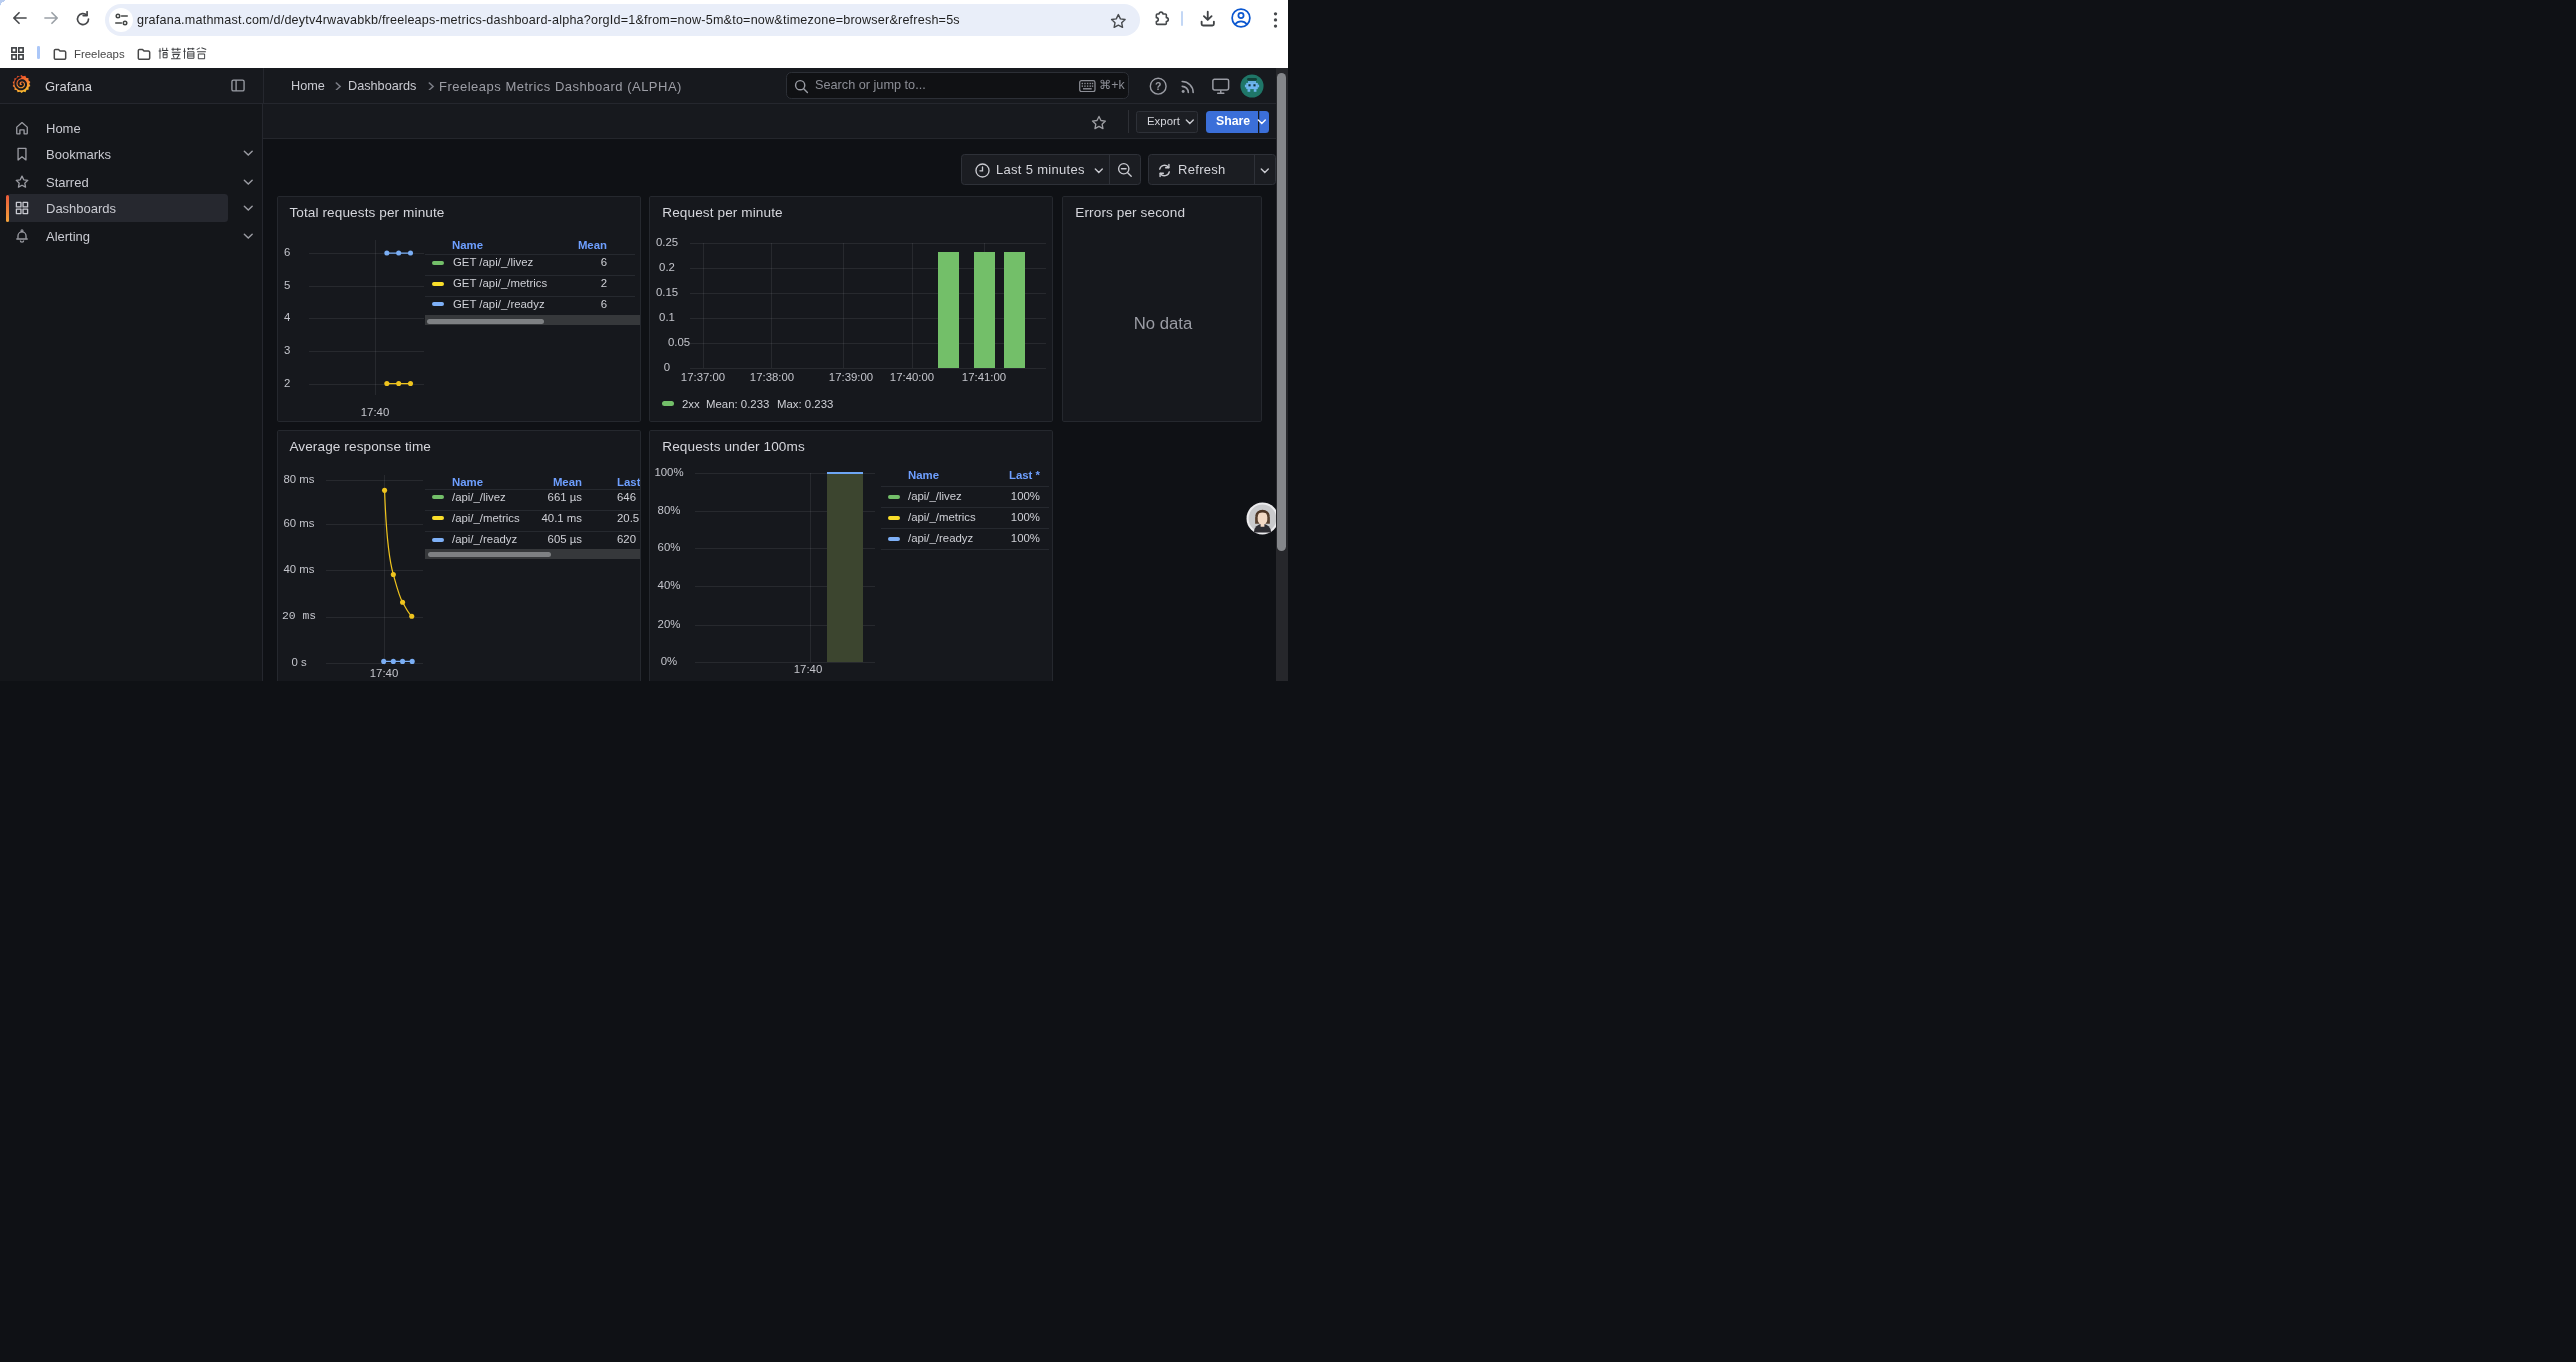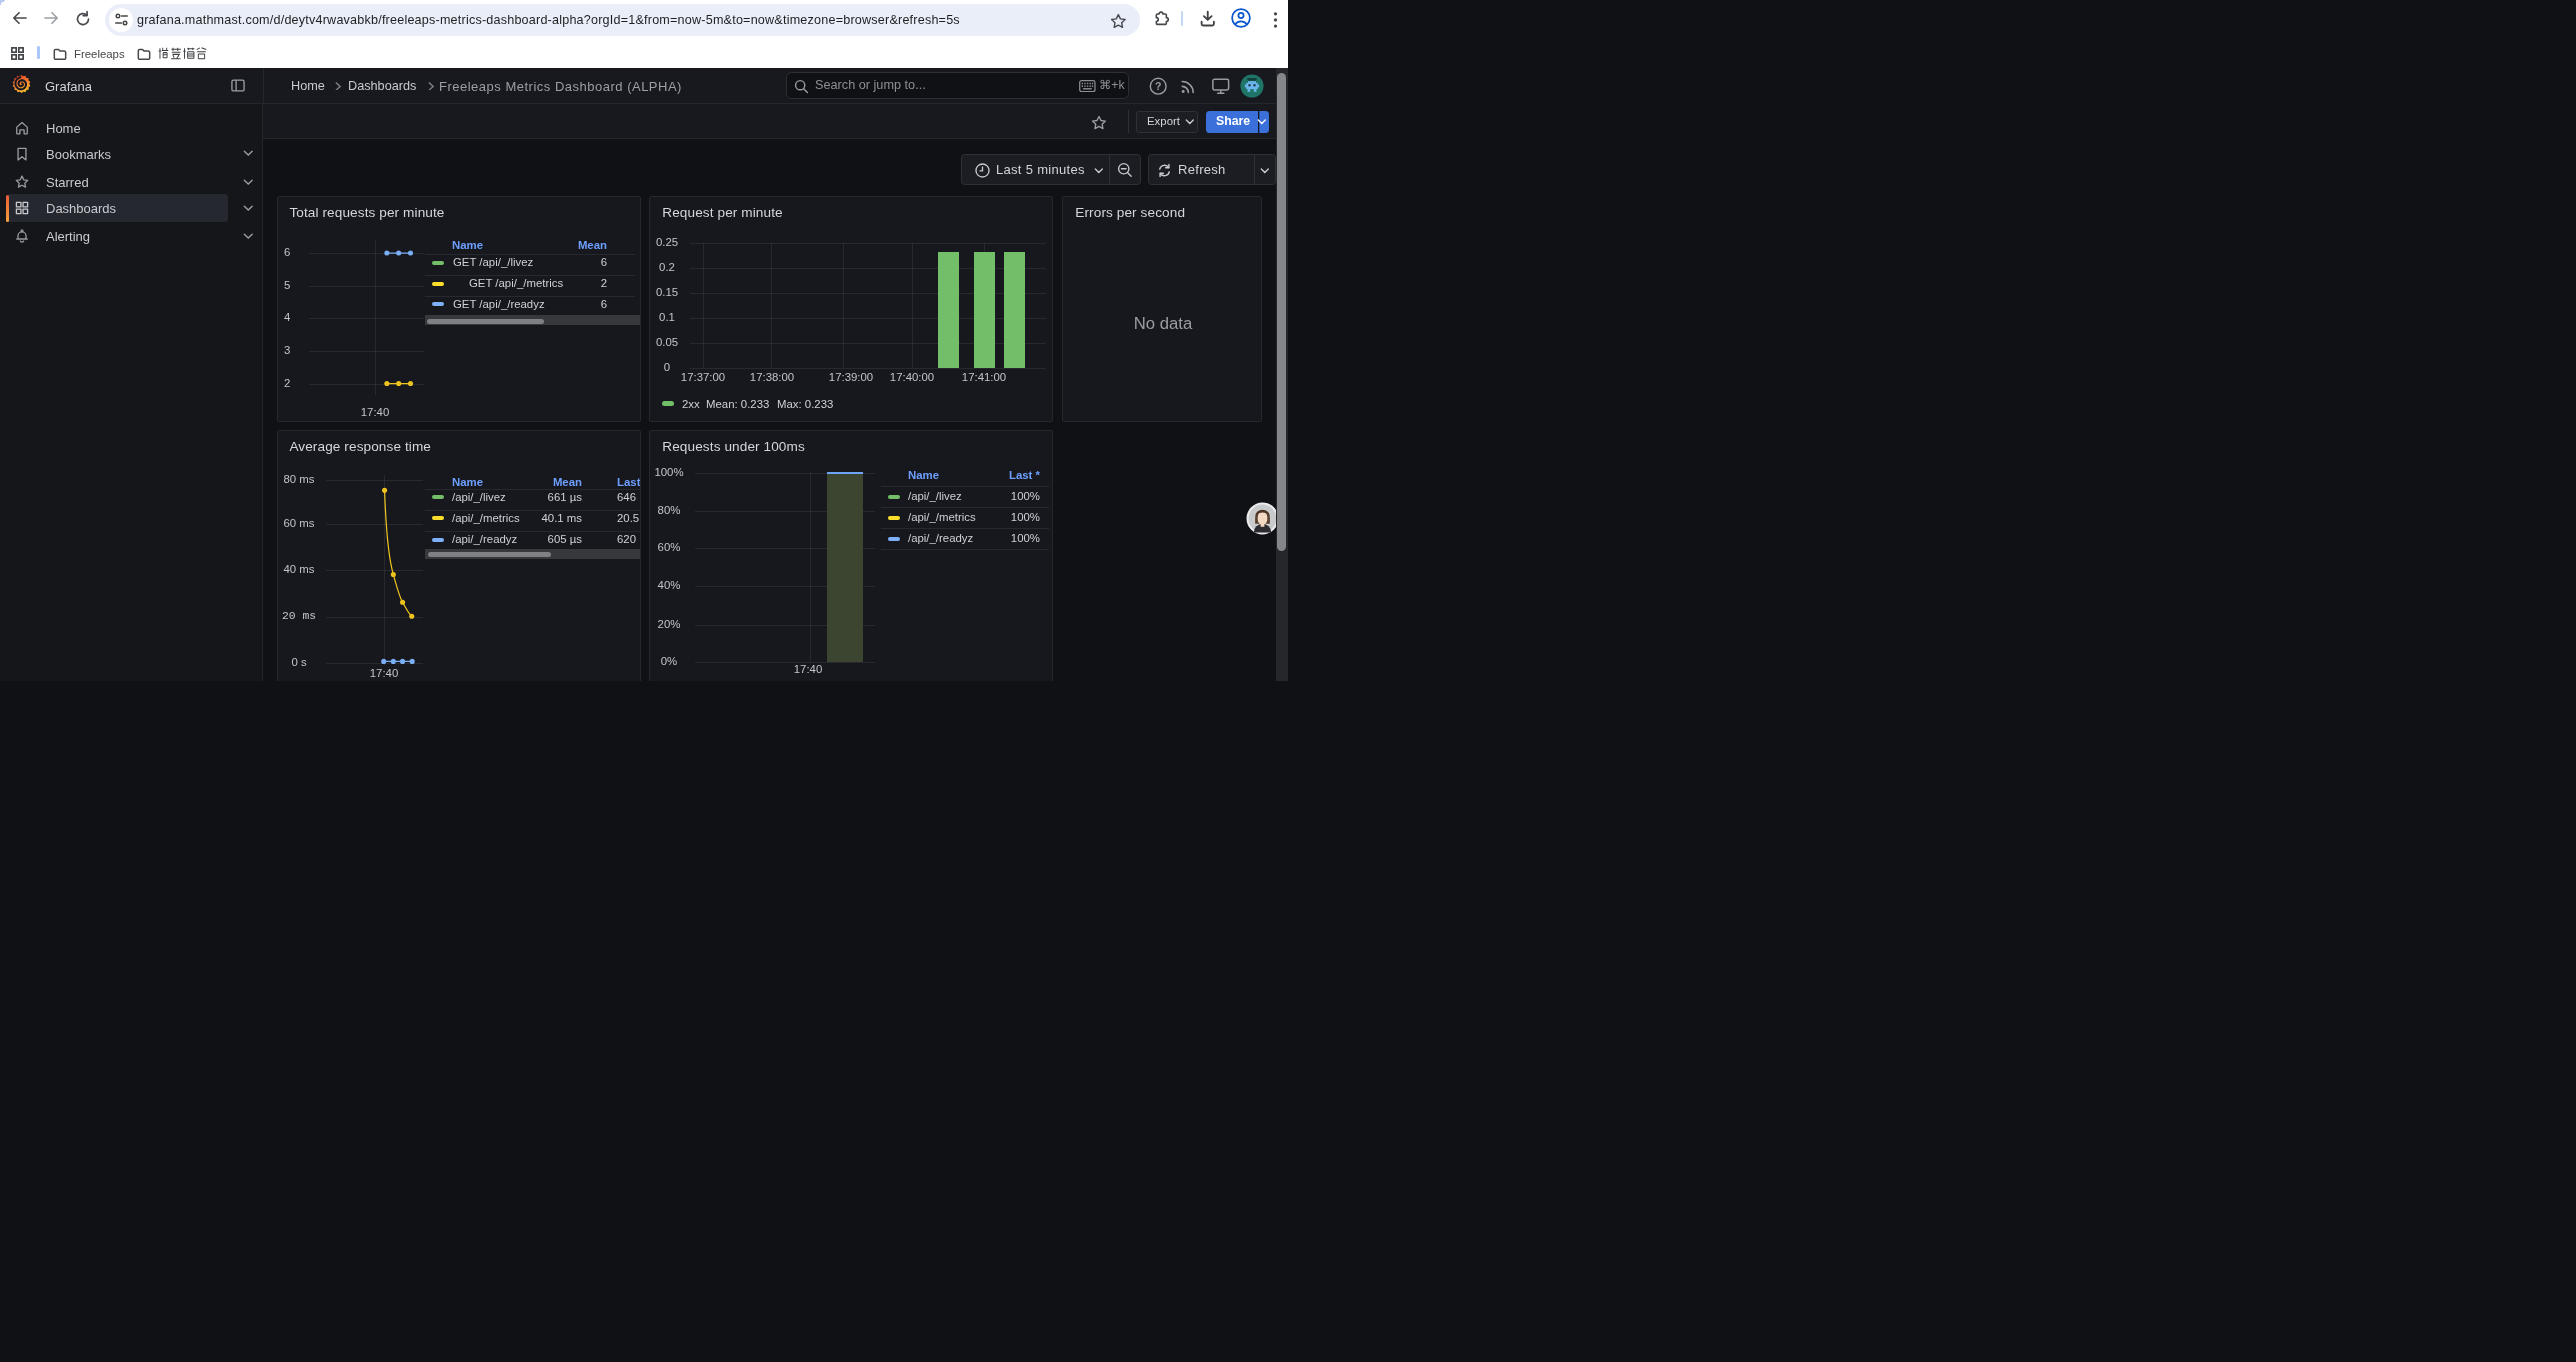--- a/index.html
+++ b/index.html
@@ -330,35 +330,35 @@
     <div class="axlab" style="left:76px; top:209px; width:42px; text-align:center;">17:40</div>
     <div class="lheader" style="left:174px; top:42px;">Name</div>
     <div class="lheader" style="left:263px; top:42px; width:66px; text-align:right;">Mean</div>
     <div class="lsep" style="left:147px; top:57px; width:210px;"></div>
     <div class="lsep" style="left:147px; top:78px; width:210px;"></div>
     <div class="lsep" style="left:147px; top:99px; width:210px;"></div>
     <div class="pill" style="left:154px; top:64px; background:#73bf69;"></div>
     <div class="lrow" style="left:175px; top:59px;">GET /api/_/livez</div>
     <div class="lrow" style="left:263px; top:59px; width:66px; text-align:right;">6</div>
     <div class="pill" style="left:154px; top:85px; background:#fade2a;"></div>
-    <div class="lrow" style="left:175px; top:80px;margin-left:16px;">GET /api/_/metrics</div>
+    <div class="lrow" style="left:175px; top:80px;">GET /api/_/metrics</div>
     <div class="lrow" style="left:263px; top:80px; width:66px; text-align:right;">2</div>
     <div class="pill" style="left:154px; top:105px; background:#7eb0f7;"></div>
     <div class="lrow" style="left:175px; top:101px;">GET /api/_/readyz</div>
     <div class="lrow" style="left:263px; top:101px; width:66px; text-align:right;">6</div>
     <div class="abs" style="left:147px; top:118px; width:216px; height:10.3px; background:#36383b;"></div>
     <div class="abs" style="left:149px; top:122px; width:117px; height:5px; background:#7e8083; border-radius:2.6px;"></div>
   </div>
   <div class="panel" id="p2" style="left:649px; top:196px; width:404px; height:226px; overflow:hidden;">
     <div class="ptitle" style="left:12.3px;">Request per minute</div>
     <div class="axlabr" style="left:0px; top:39px; width:34px;">0.25</div>
     <div class="axlabr" style="left:0px; top:64px; width:34px;">0.2</div>
     <div class="axlabr" style="left:0px; top:89px; width:34px;">0.15</div>
     <div class="axlabr" style="left:0px; top:114px; width:34px;">0.1</div>
-    <div class="axlabr" style="left:0px; top:139px; width:34px;">0.05</div>
+    <div class="axlabr" style="left:12px; top:139px; width:34px;">0.05</div>
     <div class="axlabr" style="left:0px; top:164px; width:34px;">0</div>
     <div class="hgrid" style="left:40px; top:46px; width:356px;"></div>
     <div class="hgrid" style="left:40px; top:71px; width:356px;"></div>
     <div class="hgrid" style="left:40px; top:96px; width:356px;"></div>
     <div class="hgrid" style="left:40px; top:121px; width:356px;"></div>
     <div class="hgrid" style="left:40px; top:146px; width:356px;"></div>
     <div class="hgrid" style="left:40px; top:171px; width:356px;"></div>
     <div class="vgrid" style="left:53px; top:46px; height:125px;"></div>
     <div class="vgrid" style="left:121px; top:46px; height:125px;"></div>
     <div class="vgrid" style="left:193px; top:46px; height:125px;"></div>

